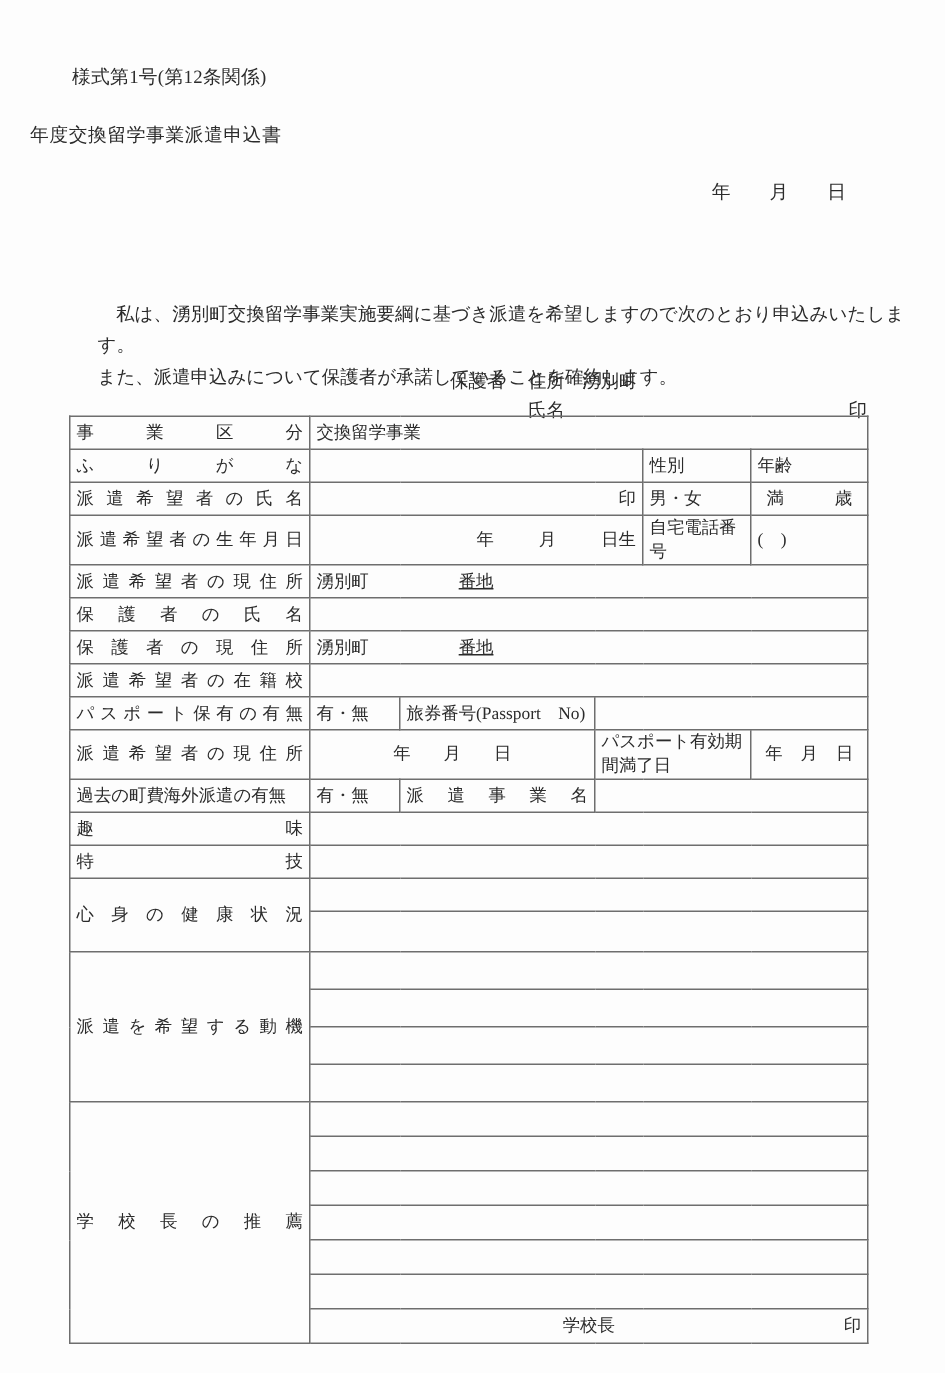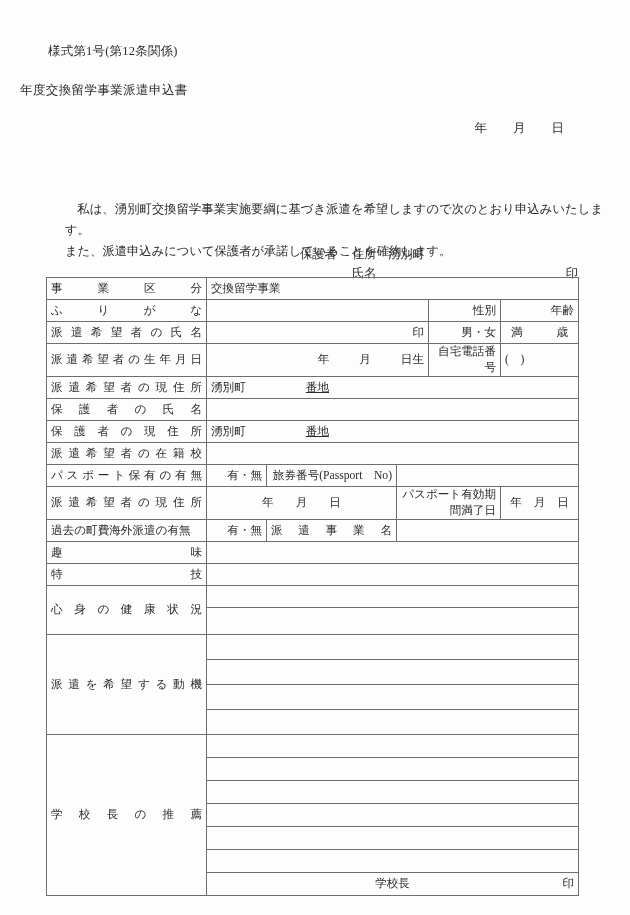--- a/index.html
+++ b/index.html
@@ -118,21 +118,21 @@
     text-align: left;
     white-space: nowrap;
     padding: 0 6px;
   }
   td.lab-top {
     vertical-align: top;
     padding-top: 3px;
     margin-left: 39px;
   }
   td.val { text-align: left; }
-  td.ctr { text-align: right; }
+  td.ctr { text-align: left; }
   td.rgt { text-align: right; }
 
   .sp-lr { display:flex; justify-content: space-between; }
 
   .dt { display: inline-block; }
   .dt .y { margin-right: 30px; }
   .dt .m { margin-right: 30px; }
 
   .addr-line .pref { display:inline-block; }
   .addr-line .ban  { display:inline-block; margin-left: 60px; text-decoration: underline; }

